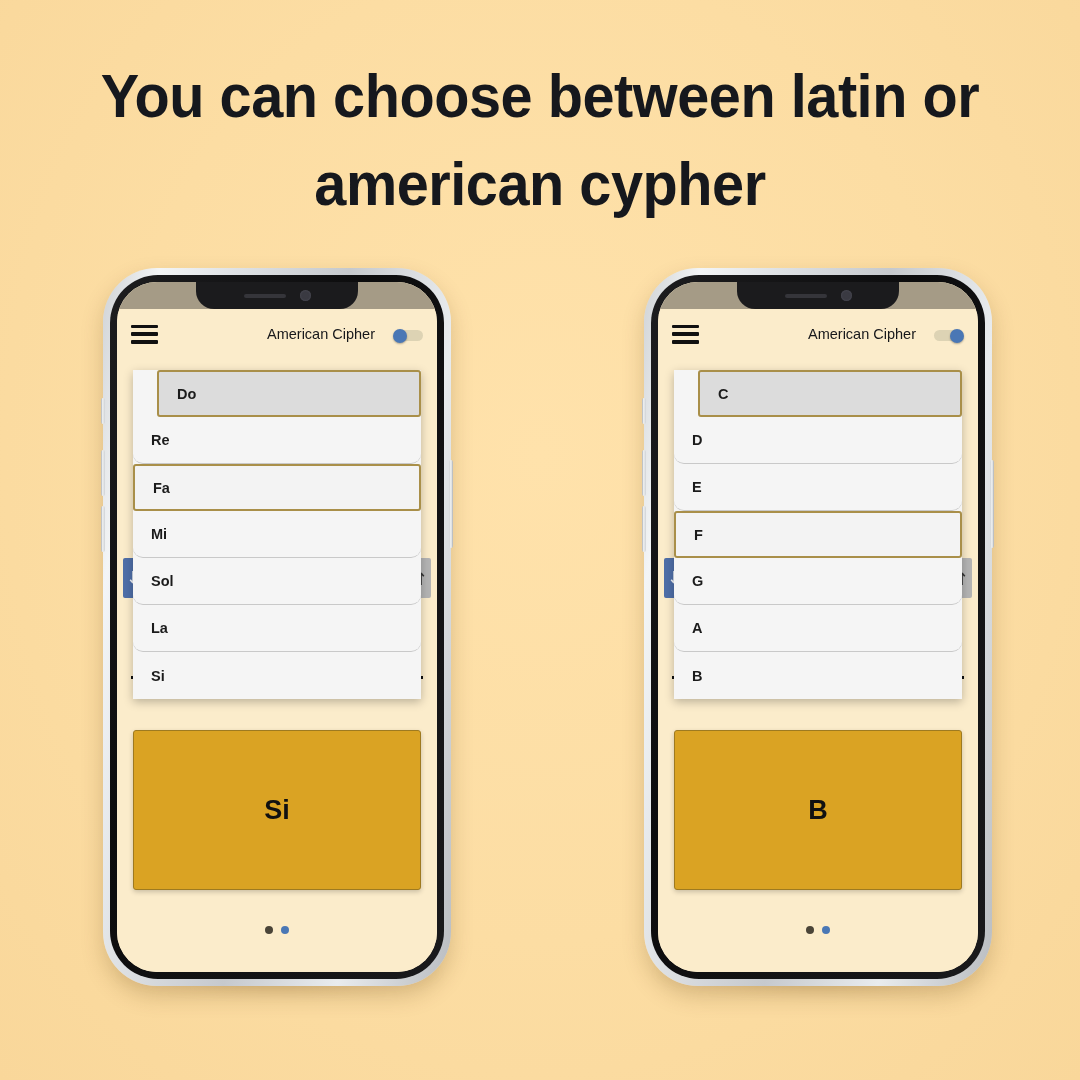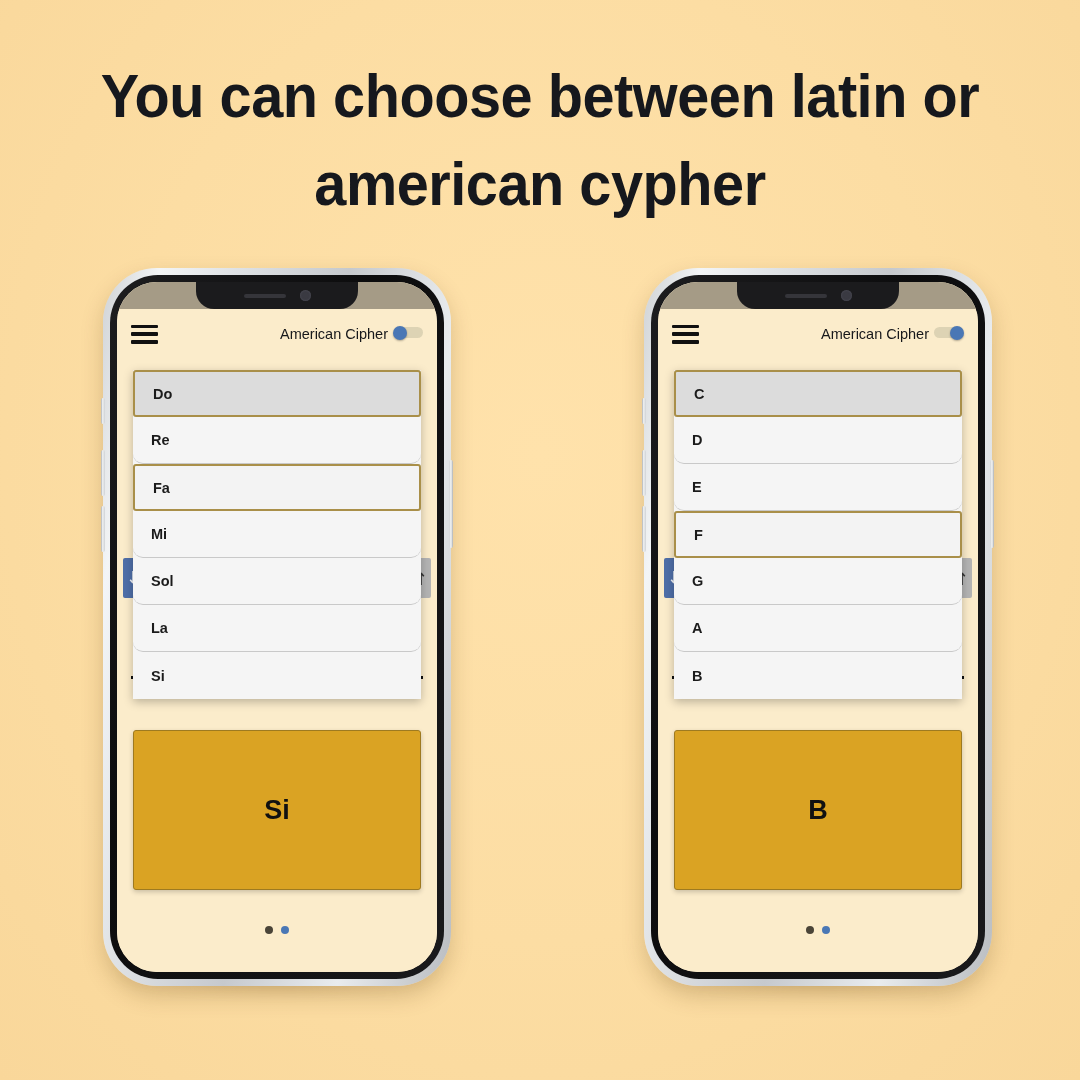--- a/index.html
+++ b/index.html
@@ -123,21 +123,21 @@
     display:flex; flex-direction:column; justify-content:space-between;
     width:27px; height:19px;
     cursor:pointer;
   }
   .hamburger span {
     display:block; height:3.5px; width:100%;
     background:#101010; border-radius:1px;
   }
   .appbar-right {
     margin-left:auto;
-    display:flex; align-items:flex-start; gap:5px;
+    display:flex; align-items:flex-end; gap:18px;
   }
   .cipher-label {
     font-size:14.5px; color:#17181b;
     font-family:"Liberation Sans", sans-serif;
     white-space:nowrap;
   }
   .switch {
     position:relative;
     width:30px; height:13px;
     border-radius:7px;
@@ -184,20 +184,21 @@
     background:#f5f5f5;
     border-bottom:1px solid #c9c9c9;
     cursor:pointer;
     border-radius:10px;
   }
   .dd-item:last-child { border-bottom:none; }
   .dd-item.selected {
     background:#dcdcdc;
     border:2.5px solid #a98f49;
     border-radius:3px;
+    margin-left:24px;
   }
   .dd-item.focused {
     border:2.5px solid #a98f49;
     border-radius:3px;
     background:#f3f3f3;
   }
 
   
   .sort-btn {
     position:absolute;

